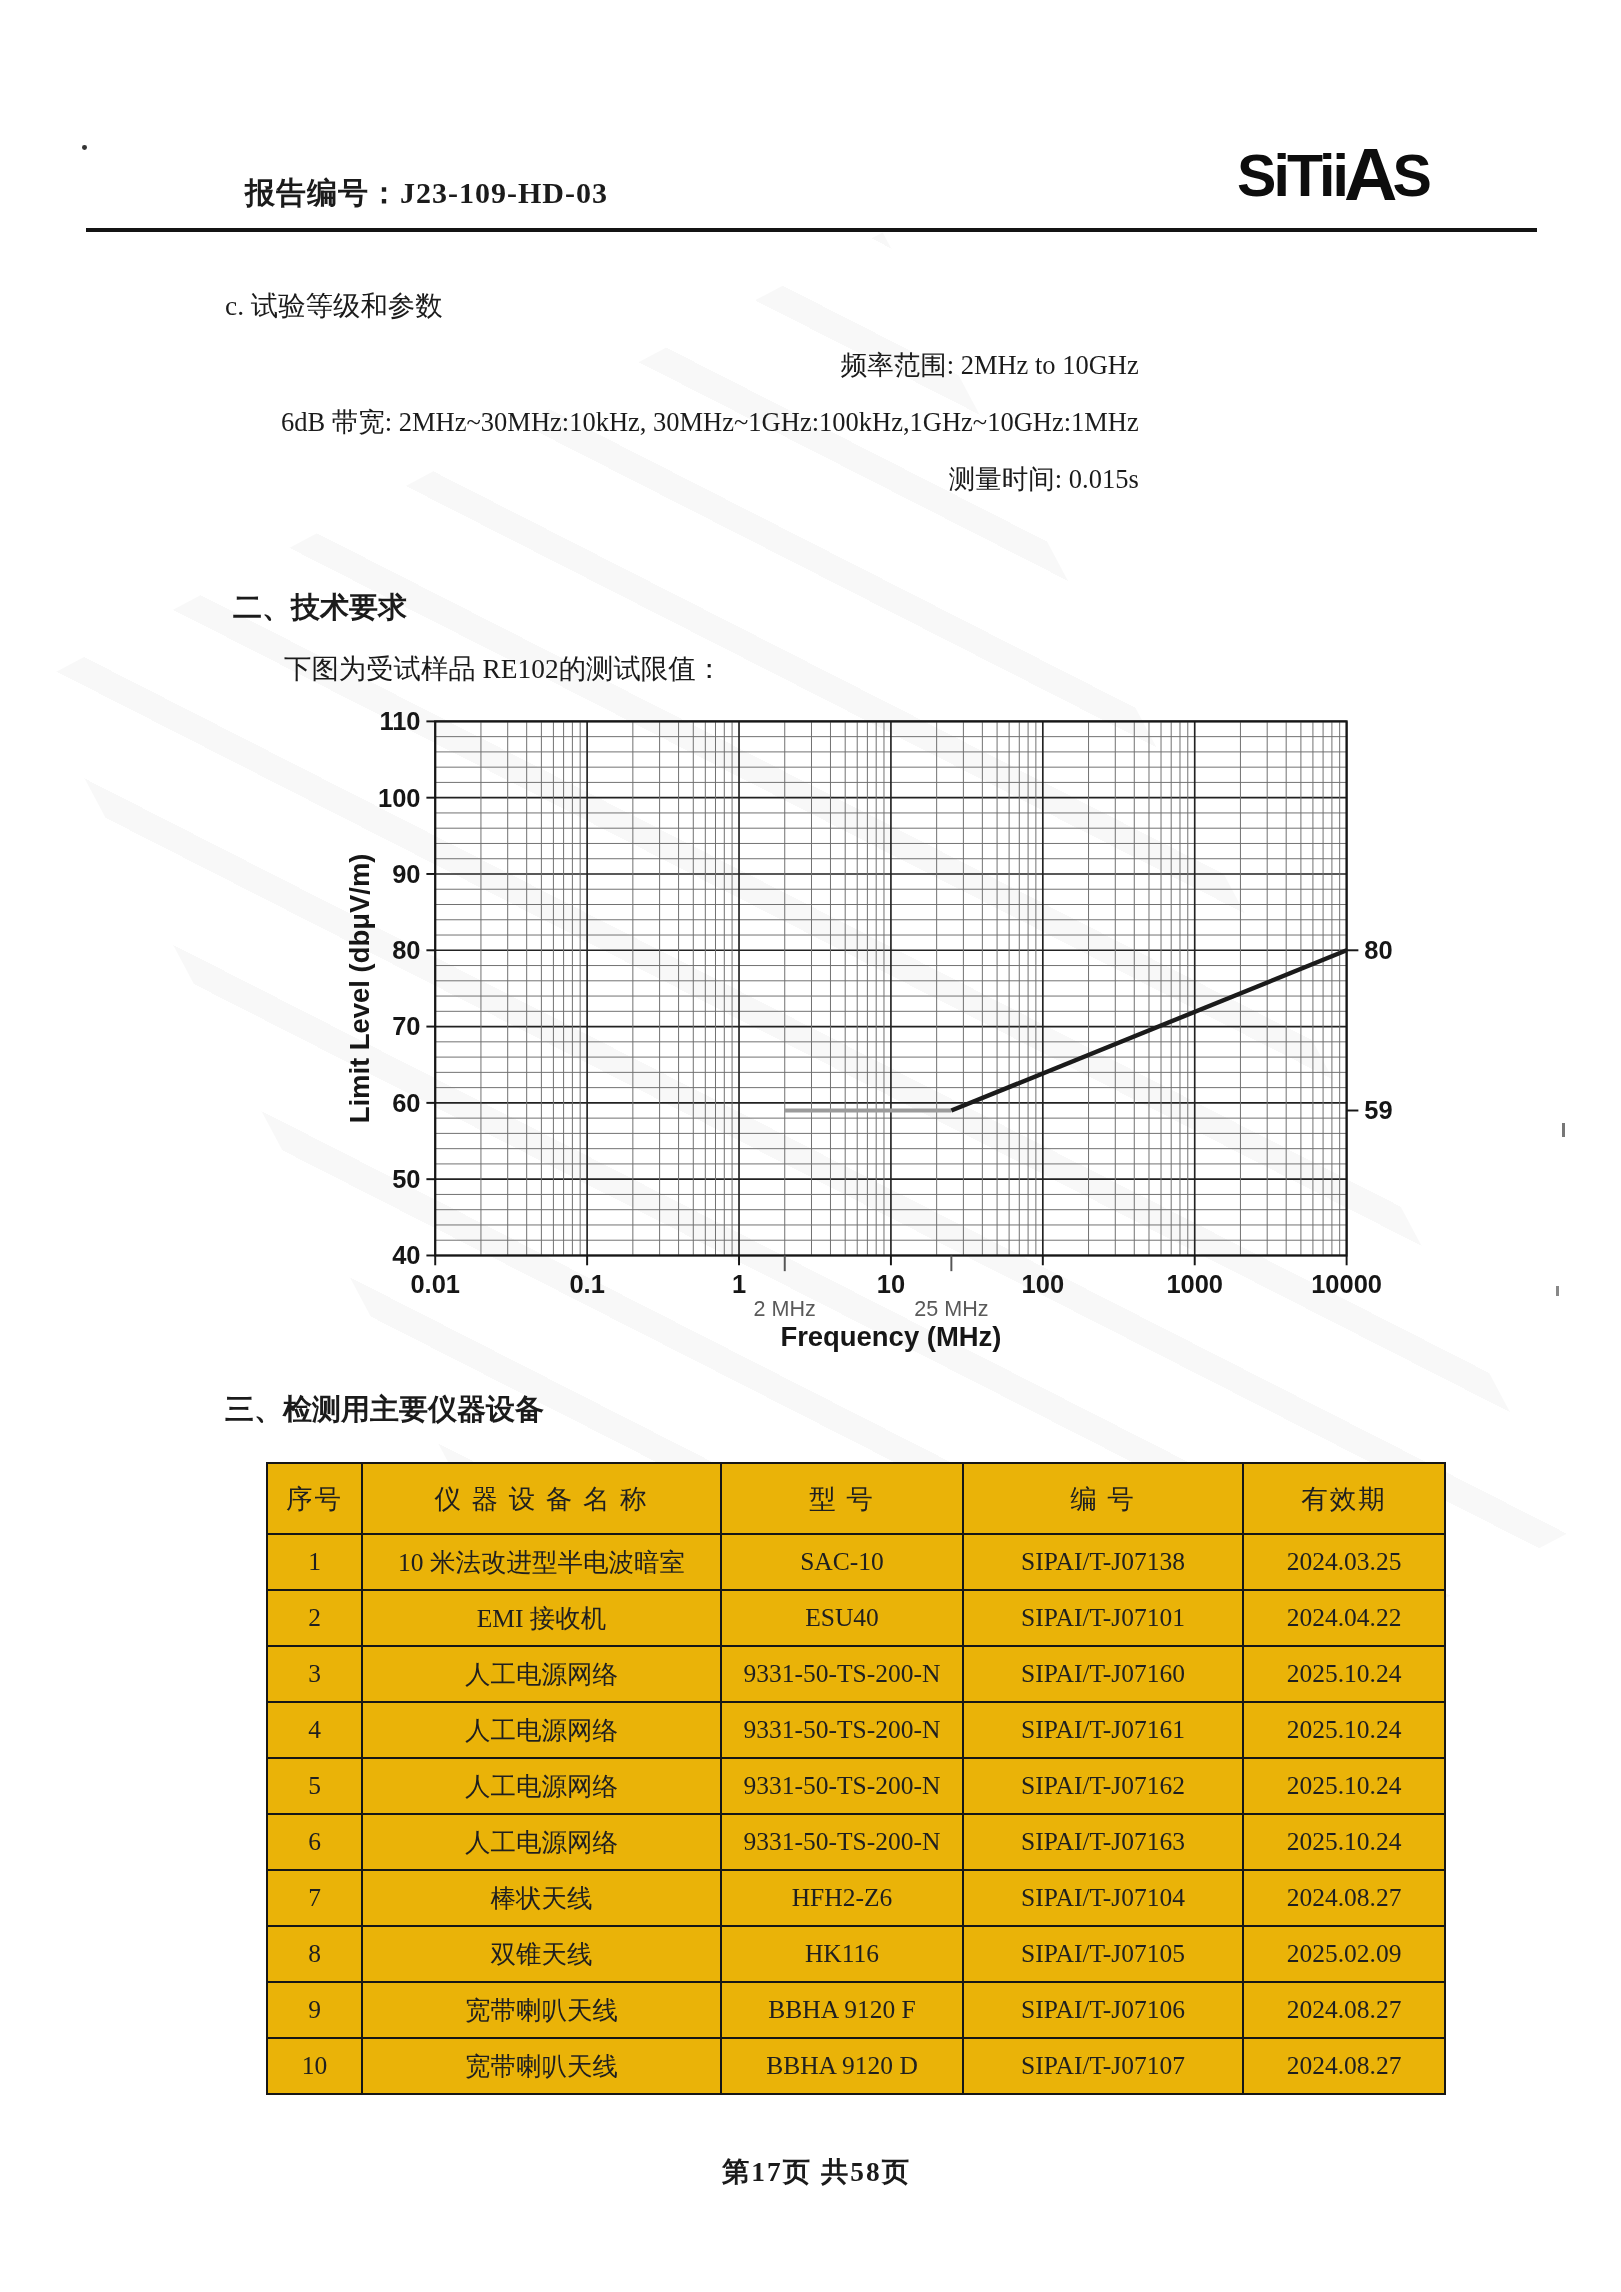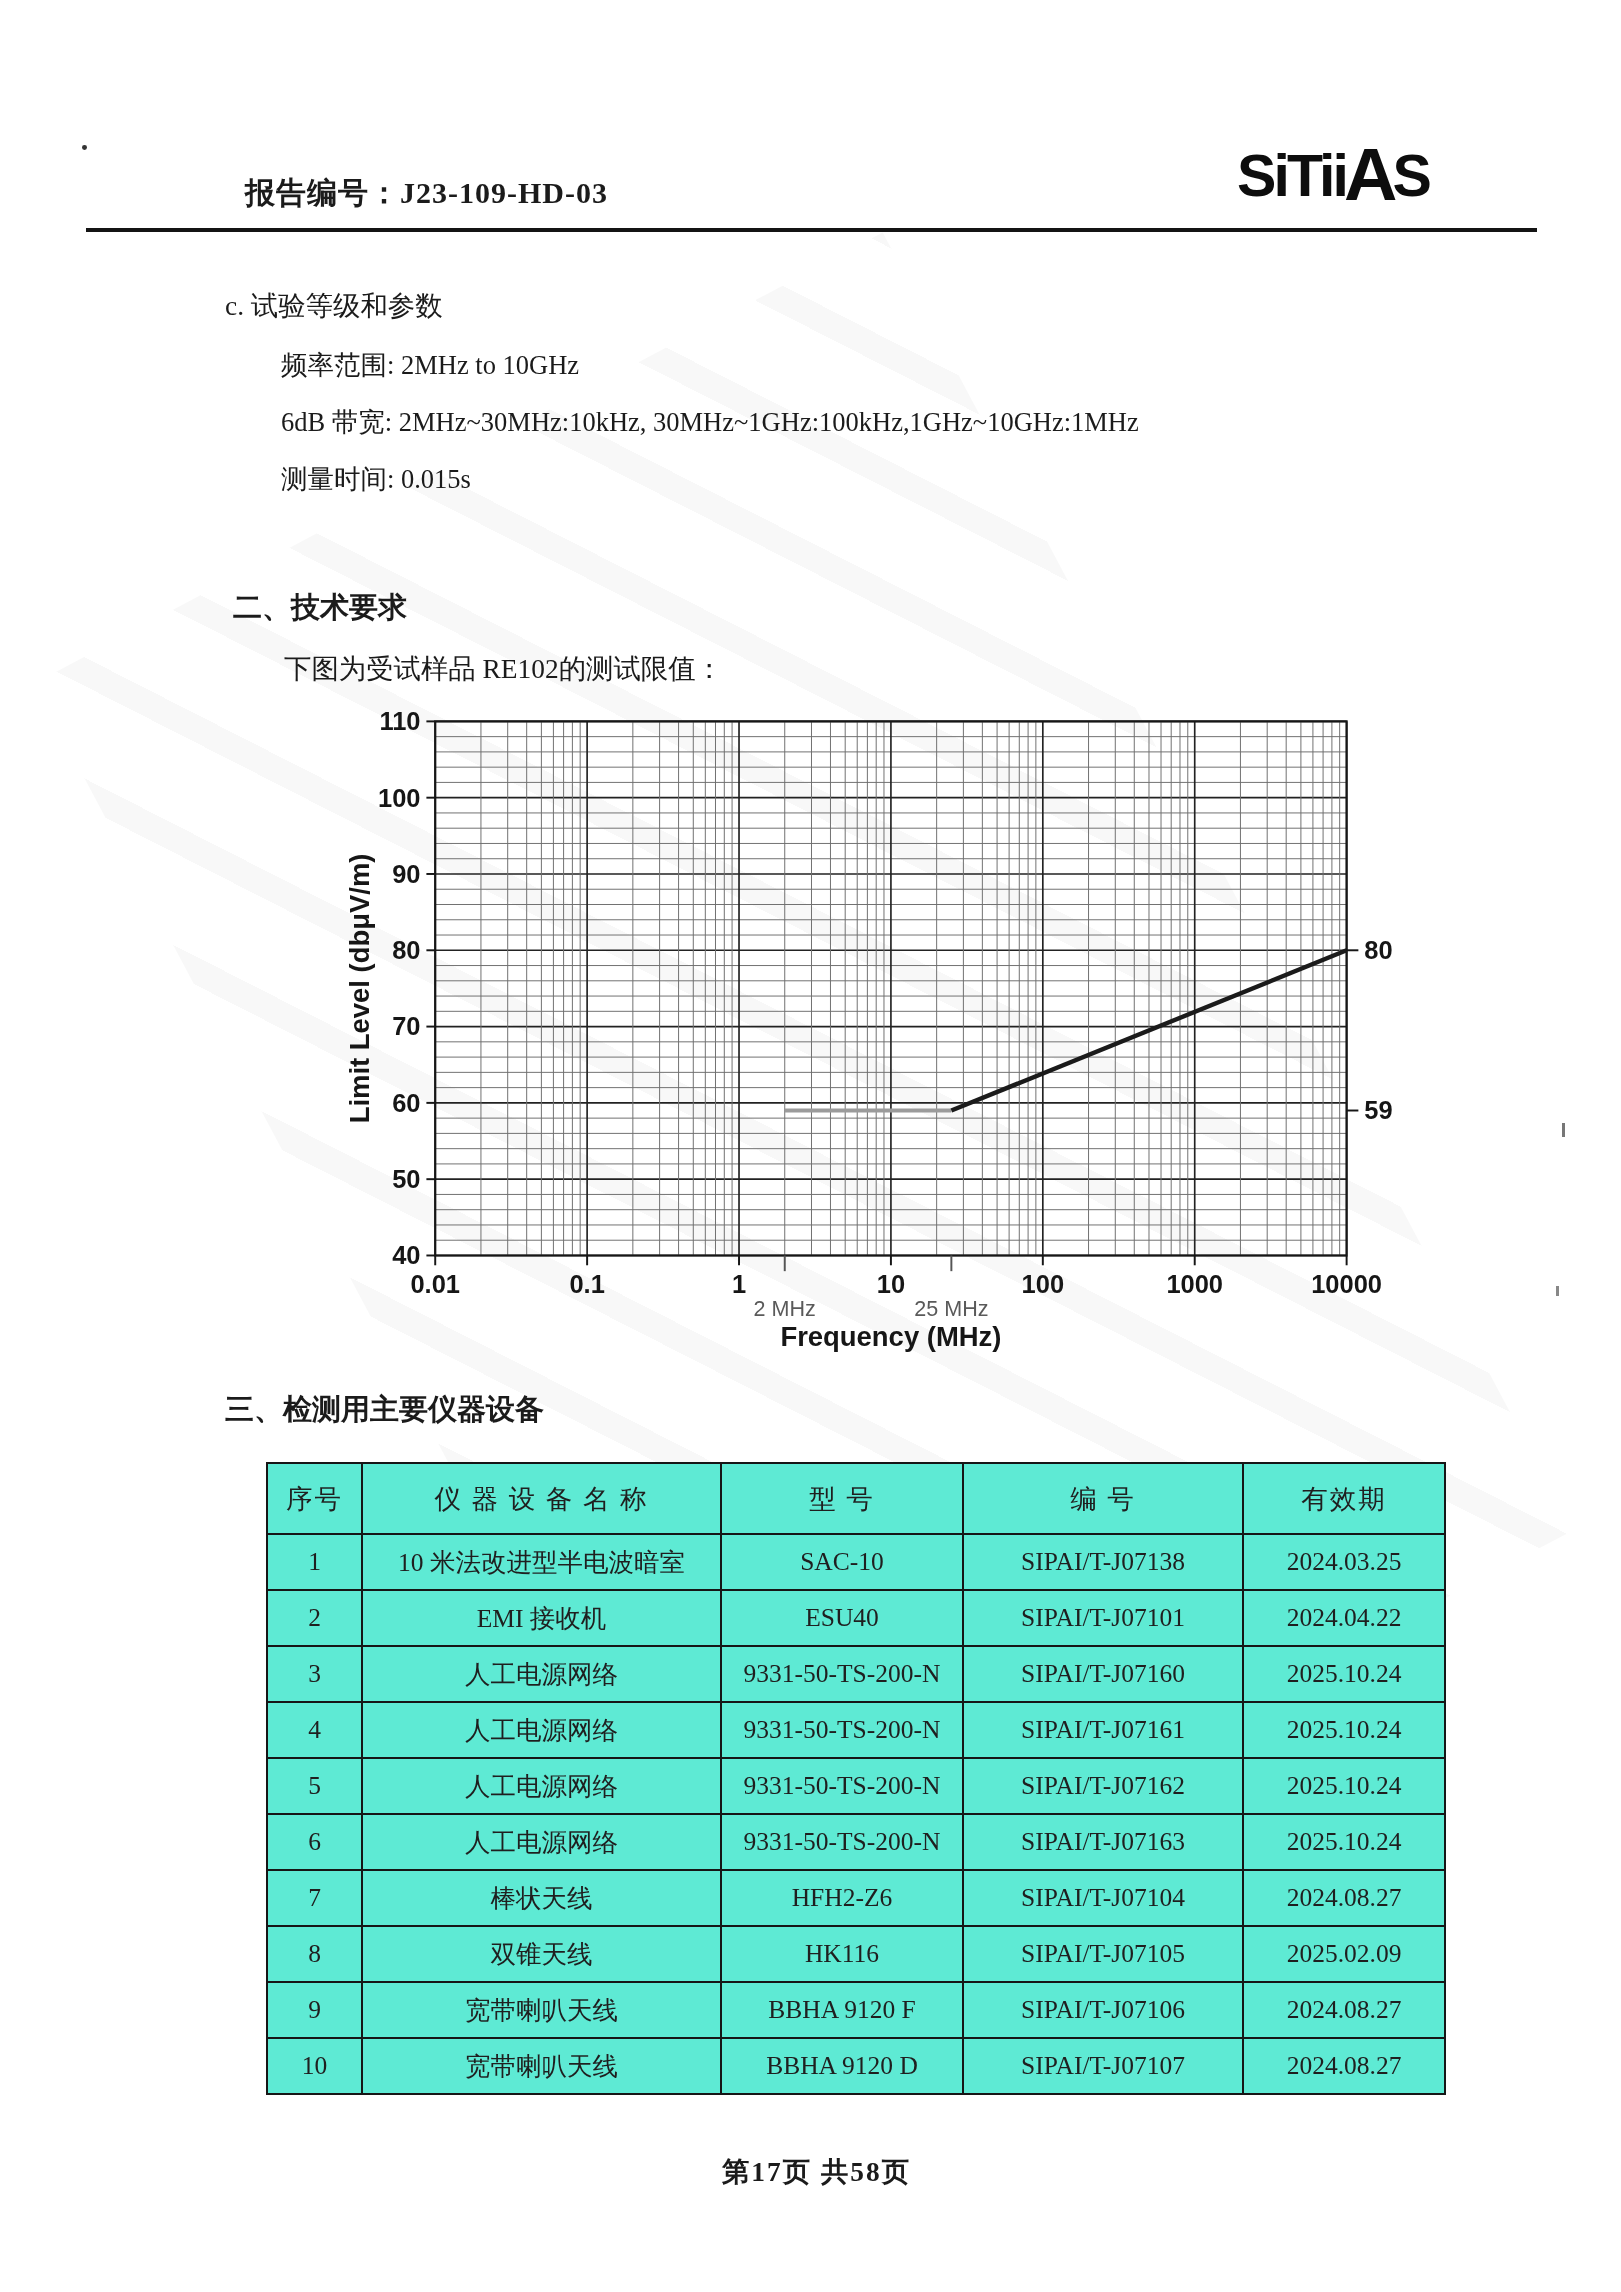--- a/index.html
+++ b/index.html
@@ -11,35 +11,35 @@
   .abs{position:absolute;}
   
   .report-no{left:245px;top:173px;font-size:30px;font-weight:bold;letter-spacing:1px;}
   .logo{left:1237px;top:145px;font-family:"Liberation Sans","DejaVu Sans",sans-serif;
         font-weight:900;color:#0d0d0d;display:flex;align-items:flex-end;letter-spacing:-2.9px;}
   .logo .lg-pre,.logo .lg-post{font-size:59px;line-height:1;}
   .logo .lg-mid{font-size:74px;line-height:.82;margin:0 -2px;}
   .header-rule{left:86px;top:228px;width:1451px;height:3.9px;background:#141414;}
   
   .c-title{left:225px;top:288px;font-size:27.4px;}
-  .params{left:281px;top:337px;font-size:26.5px;line-height:57px;white-space:nowrap;}
+  .params{left:281px;top:337px;font-size:26.5px;line-height:57px;white-space:nowrap;text-align:right;}
   .params div:nth-child(4){color:#ec4899;}
   
   .s2-title{left:233px;top:588px;font-size:29px;font-weight:bold;}
   .s2-sub{left:284px;top:651px;font-size:27.4px;}
   
   .chart-wrap{left:343px;top:691px;width:1137px;height:686px;}
   .chart-wrap svg{width:100%;height:100%;}
   .tick{font:bold 26px "Liberation Sans","DejaVu Sans",sans-serif;fill:#161616;}
   .ann{font:22px "Liberation Sans","DejaVu Sans",sans-serif;fill:#5a5a5a;}
   .axlabel{font:bold 28px "Liberation Sans","DejaVu Sans",sans-serif;fill:#161616;}
   
   .s3-title{left:225px;top:1390px;font-size:29px;font-weight:bold;}
   .equip{left:266px;top:1462px;}
-  table{border-collapse:collapse;table-layout:fixed;background:#5eead4;border-radius:7px;}
+  table{border-collapse:collapse;table-layout:fixed;background:#eab308;border-radius:7px;}
   table{border:2.9px solid #161616;}
   th,td{border:2px solid #161616;text-align:center;vertical-align:middle;
         font-family:"Liberation Serif","DejaVu Serif",serif;color:#1f1f1f;
         overflow:hidden;white-space:nowrap;}
   thead th{height:67px;font-size:26.5px;font-weight:400;border-bottom:2.9px solid #161616;letter-spacing:2px;}
   tbody td{height:52px;font-size:25.5px;}
   tbody tr{border-top:2.9px solid #161616;}
   
   .footer{left:0;right:0;top:2154px;text-align:center;font-size:27.4px;font-weight:600;letter-spacing:2px;padding-left:12px;}
   

